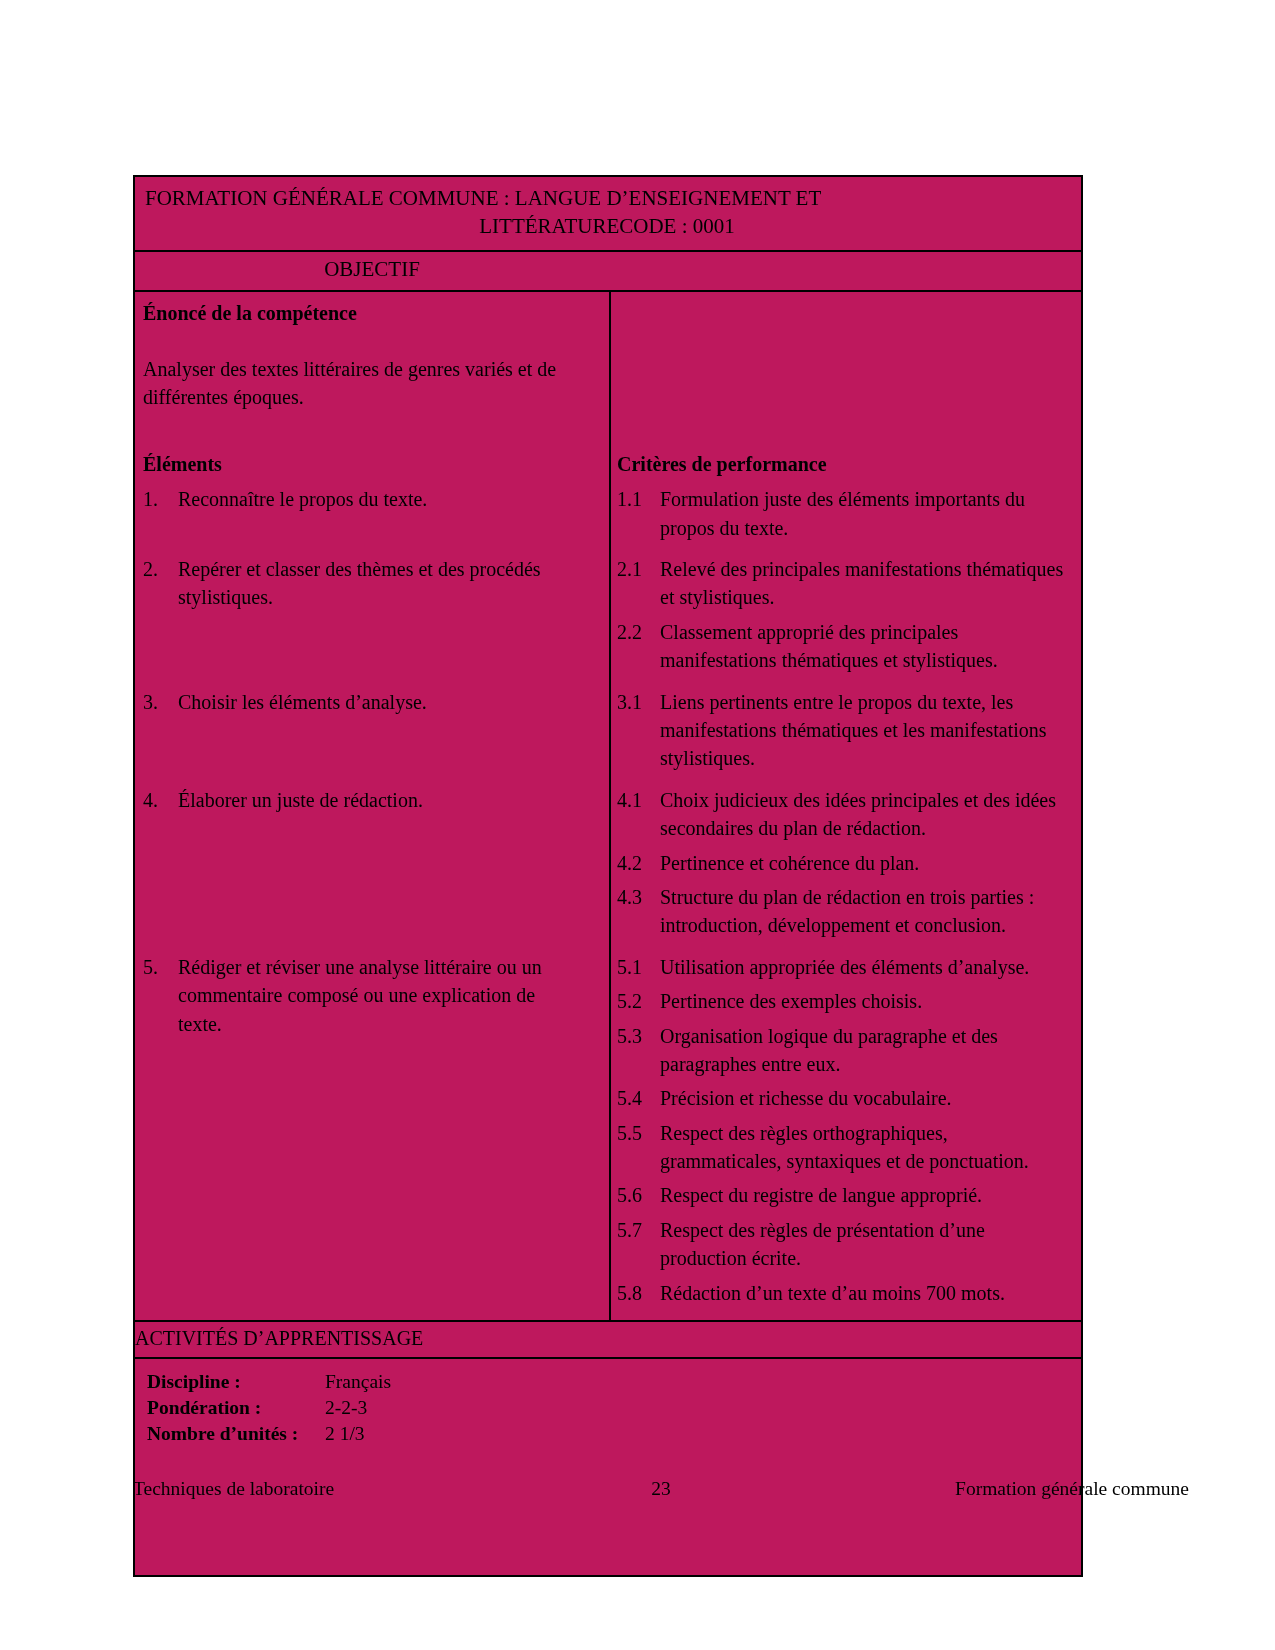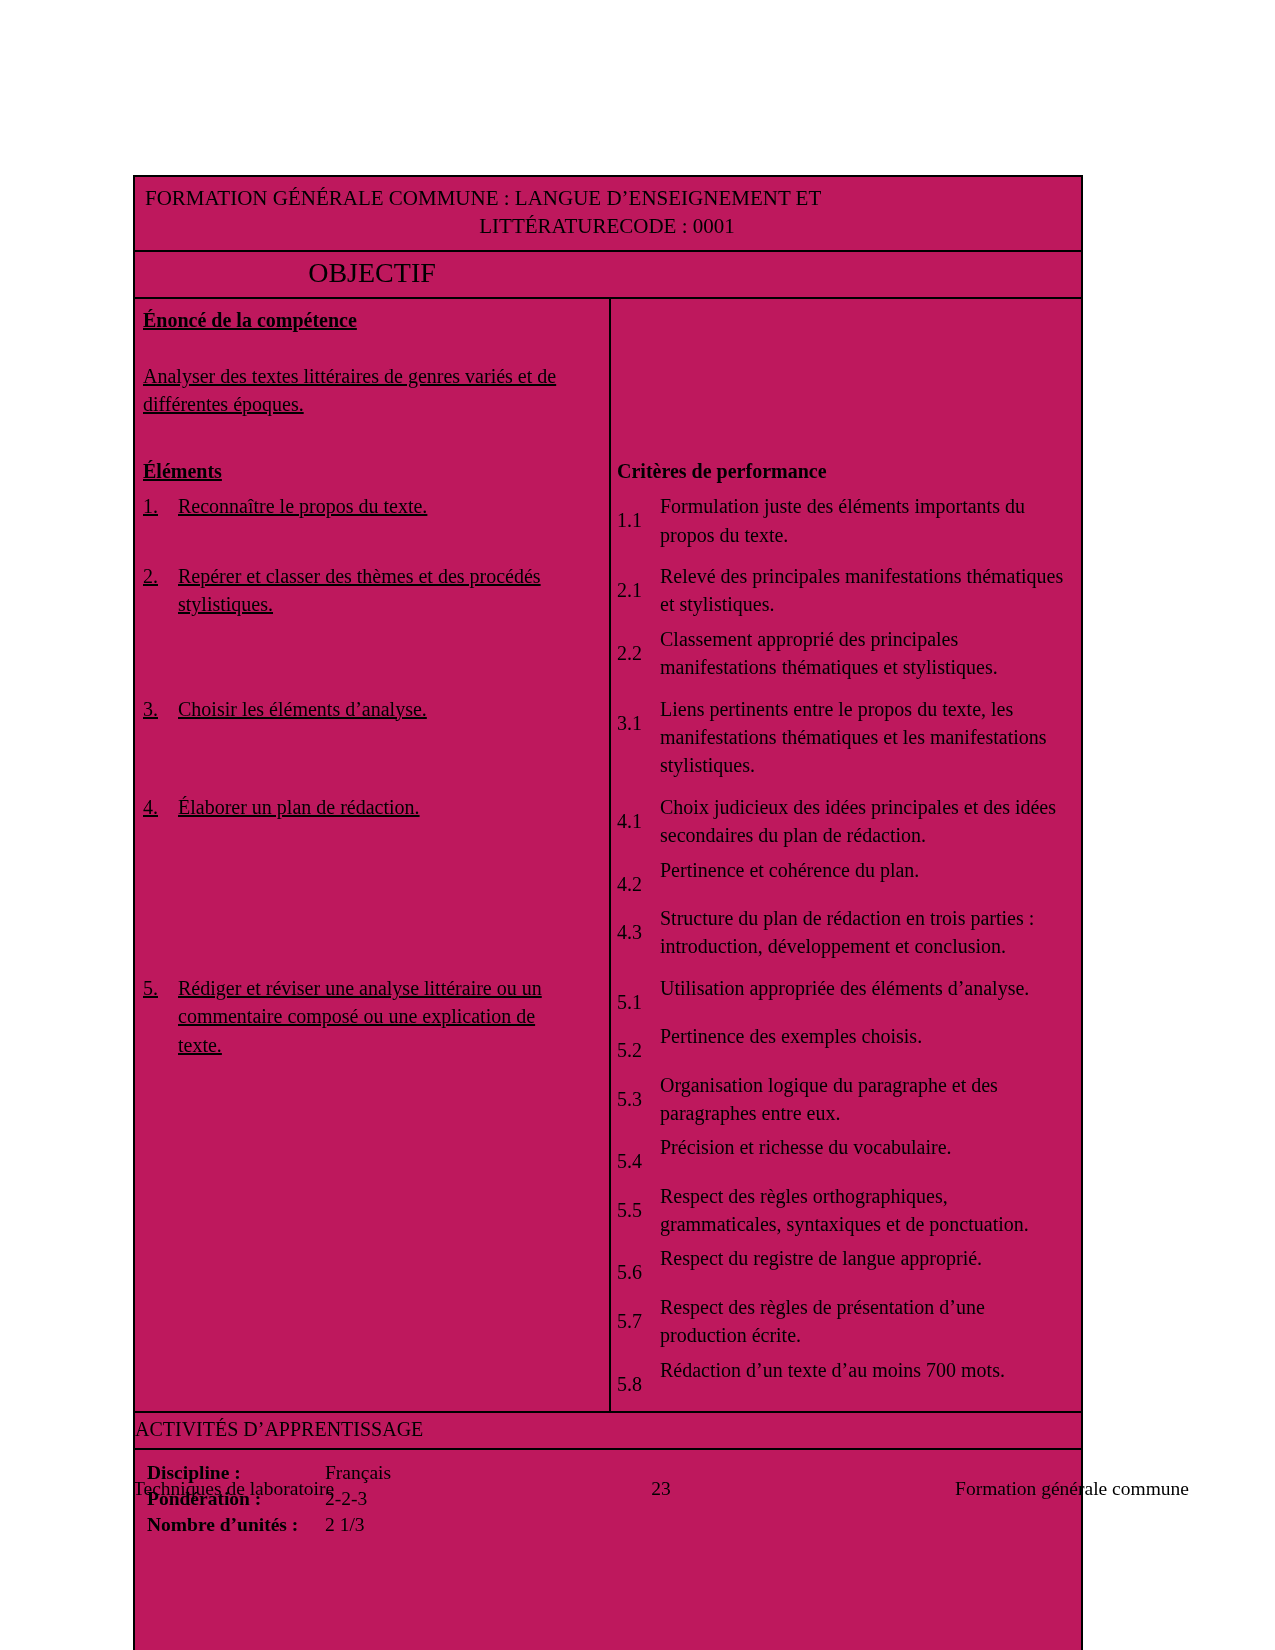--- a/index.html
+++ b/index.html
@@ -16,35 +16,35 @@
     left: 133px; top: 175px;
     width: 950px;
     border: 2px solid #000;
     background: #be185d;
   }
   
   .title-cell { padding: 7px 12px 9px 10px; font-size: 21px; line-height: 1.35; }
   .title-row { display: flex; justify-content: center; align-items: flex-end; }
   
   .col-header-row { border-top: 2px solid #000; display: grid; grid-template-columns: 474px 1fr; }
-  .col-header-row .hcell { text-align: center; font-size: 28px; padding: 5px 0 8px; }
+  .col-header-row .hcell { text-align: center; font-size: 21px; padding: 5px 0 8px; }
   .col-header-row .hcell.right { border-left: 2px solid #000; }
   
   .tbody { border-top: 2px solid #000; font-size: 20px; line-height: 1.42; }
   .brow { display: grid; grid-template-columns: 474px 1fr; }
-  .brow .lcell { padding-left: 8px; padding-right: 28px; text-decoration: underline; }
+  .brow .lcell { padding-left: 8px; padding-right: 28px; }
   .brow .rcell { border-left: 2px solid #000; padding-left: 6px; padding-right: 8px; }
   .bold { font-weight: bold; }
   .competence-row .lcell { padding-top: 7px; padding-bottom: 38px; }
   .enonce-text { margin: 28px 0 0 0; }
   .headings-row .lcell, .headings-row .rcell { padding-bottom: 7px; }
   .group .lcell, .group .rcell { padding-bottom: 13px; }
   .item { display: flex; }
   .item .num { flex: 0 0 35px; }
-  .item .cnum { flex: 0 0 43px; margin-top: 14px; }
+  .item .cnum { flex: 0 0 43px; }
   .item .txt { flex: 1; }
   .crit { margin-bottom: 6px; }
   .crit:last-child { margin-bottom: 0; }
   
   .activites {
     border-top: 2px solid #000;
     text-align: left;
     font-size: 20px;
     padding: 5px 0 7px;
   }
@@ -147,21 +147,21 @@
             <div class="item crit">
               <span class="cnum">3.1</span>
               <span class="txt">Liens pertinents entre le propos du texte, les manifestations thématiques et les manifestations stylistiques.</span>
             </div>
           </div>
         </div>
         <div class="brow group">
           <div class="lcell">
             <div class="item">
               <span class="num">4.</span>
-              <span class="txt">Élaborer un plan de rédaction.</span>
+              <span class="txt">Élaborer un juste de rédaction.</span>
             </div>
           </div>
           <div class="rcell">
             <div class="item crit">
               <span class="cnum">4.1</span>
               <span class="txt">Choix judicieux des idées principales et des idées secondaires du plan de rédaction.</span>
             </div>
             <div class="item crit">
               <span class="cnum">4.2</span>
               <span class="txt">Pertinence et cohérence du plan.</span>

